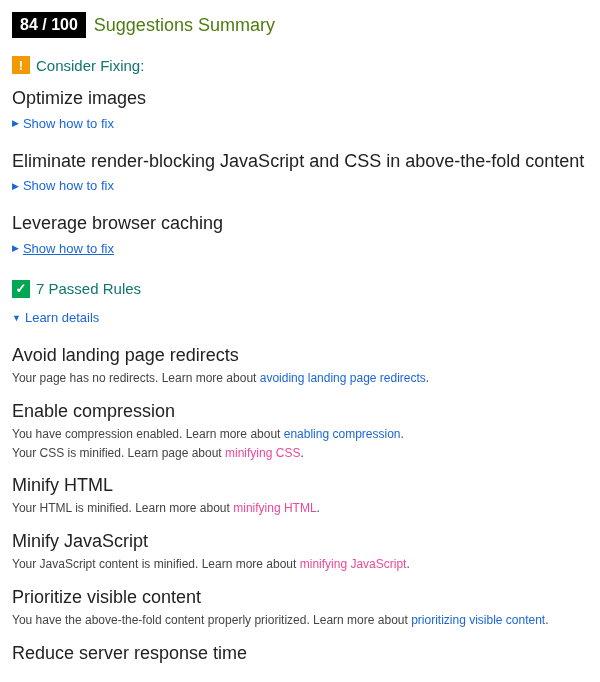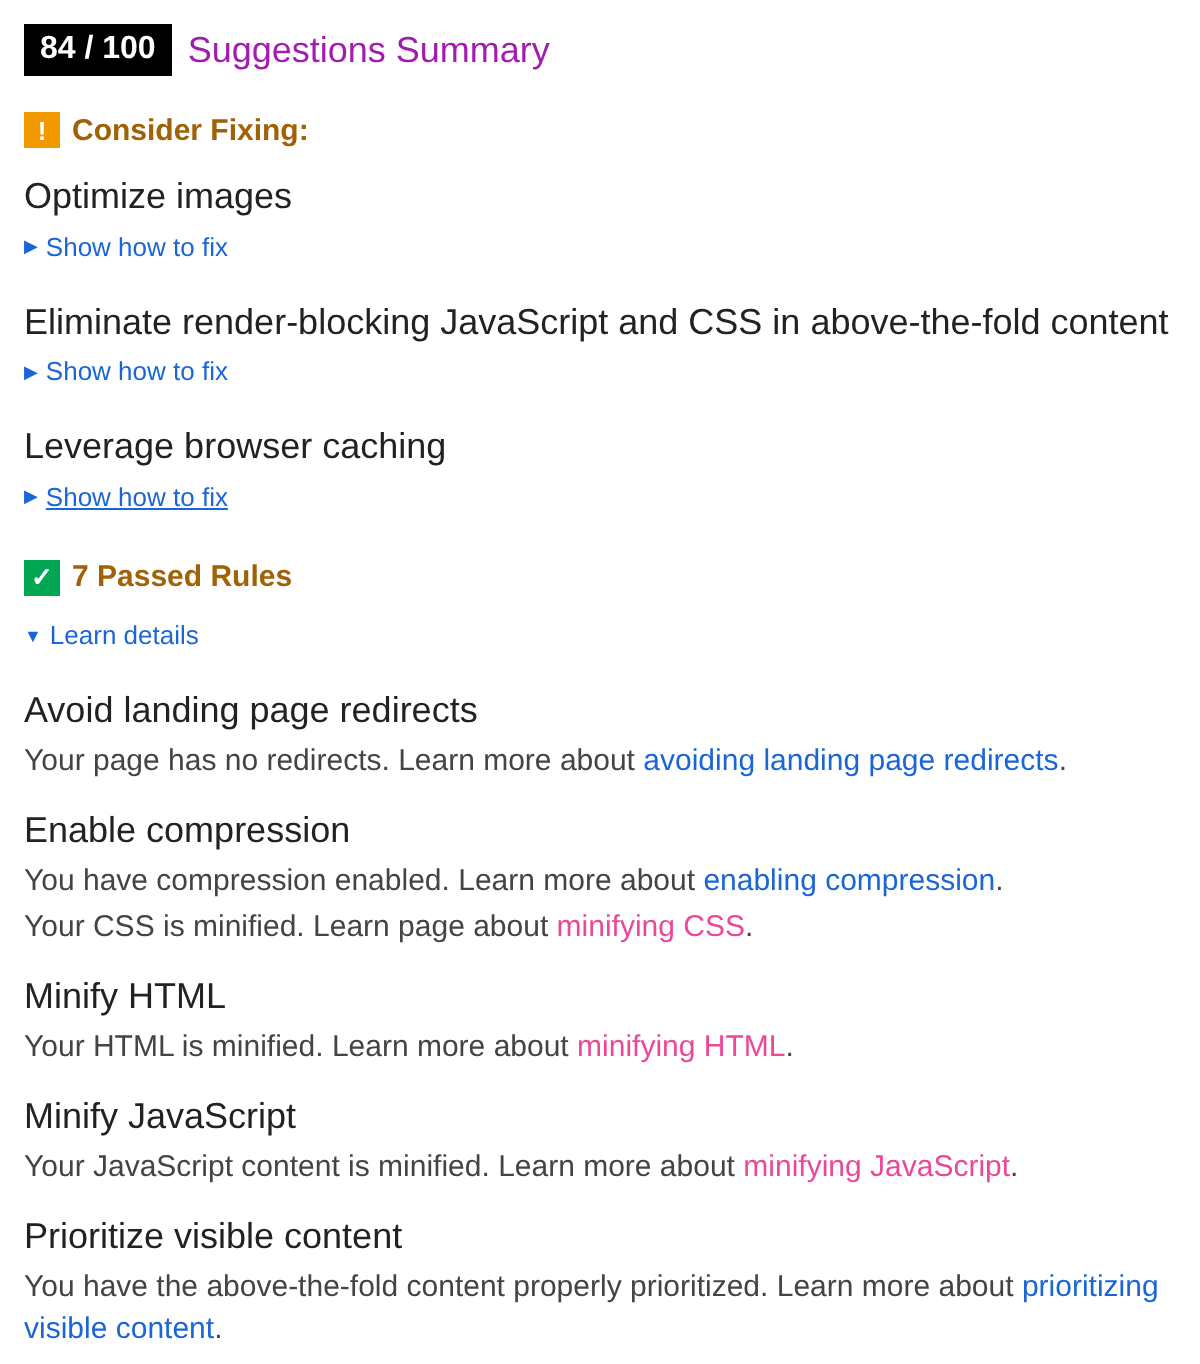--- a/index.html
+++ b/index.html
@@ -20,44 +20,44 @@
   .score-badge {
     background: #000000;
     color: #fff;
     font-weight: bold;
     padding: 4px 8px;
     font-size: 16px;
     margin-right: 8px;
   }
   .header-title {
     font-size: 18px;
-    color: #a21caf;
+    color: #4d7c0f;
   }
   .section-head {
     display: flex;
     align-items: center;
     margin: 18px 0 10px 0;
   }
   .badge-sq {
     width: 18px;
     height: 18px;
     display: inline-flex;
     align-items: center;
     justify-content: center;
     color: #fff;
     font-weight: bold;
     font-size: 13px;
     margin-right: 6px;
   }
   .badge-orange { background: #f29900; }
   .badge-green { background: #00a651; }
   .section-title {
-    font-weight: bold;
+    font-weight: normal;
     font-size: 15px;
-    color: #a16207;
+    color: #0f766e;
   }
   .rule-title {
     font-size: 18px;
     color: #222;
     margin-top: 14px;
     margin-bottom: 4px;
   }
   .toggle-link {
     color: #1a66d6;
     font-size: 13px;
@@ -66,21 +66,21 @@
     align-items: center;
     margin-bottom: 6px;
   }
   .toggle-link .tri {
     font-size: 9px;
     margin-right: 4px;
     color: #1a66d6;
   }
   .toggle-link.underlined .txt { text-decoration: underline; }
   .rule-desc {
-    font-size: 15px;
+    font-size: 12px;
     color: #444;
     margin-top: 2px;
     line-height: 1.4;
   }
   .link-blue { color: #1a66d6; cursor: pointer; }
   .link-purple { color: #ec4899; cursor: pointer; }
   .passed-block { margin-top: 10px; }
 </style>
 </head>
 <body>

